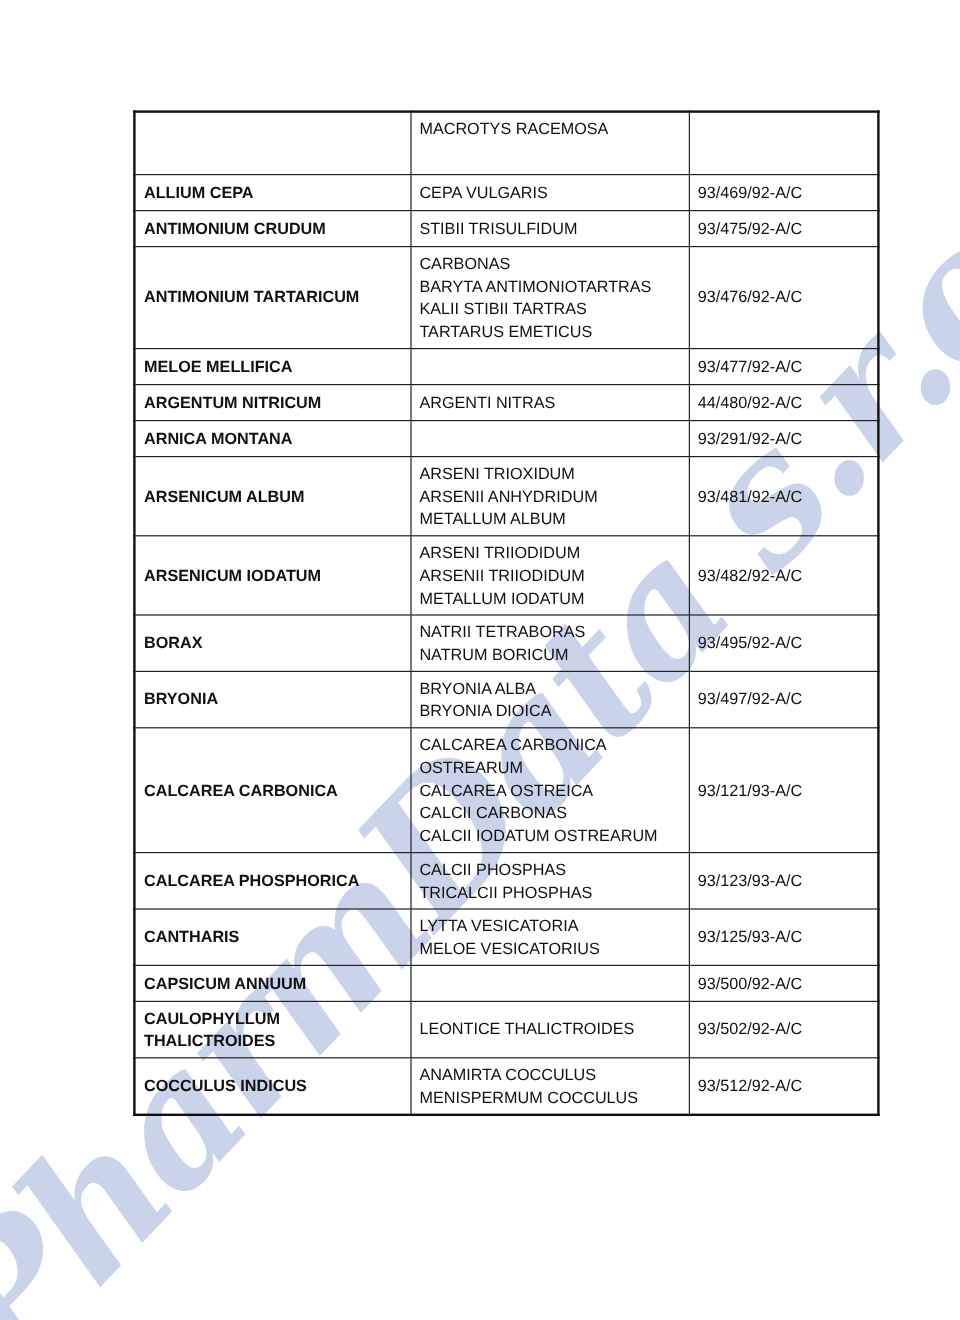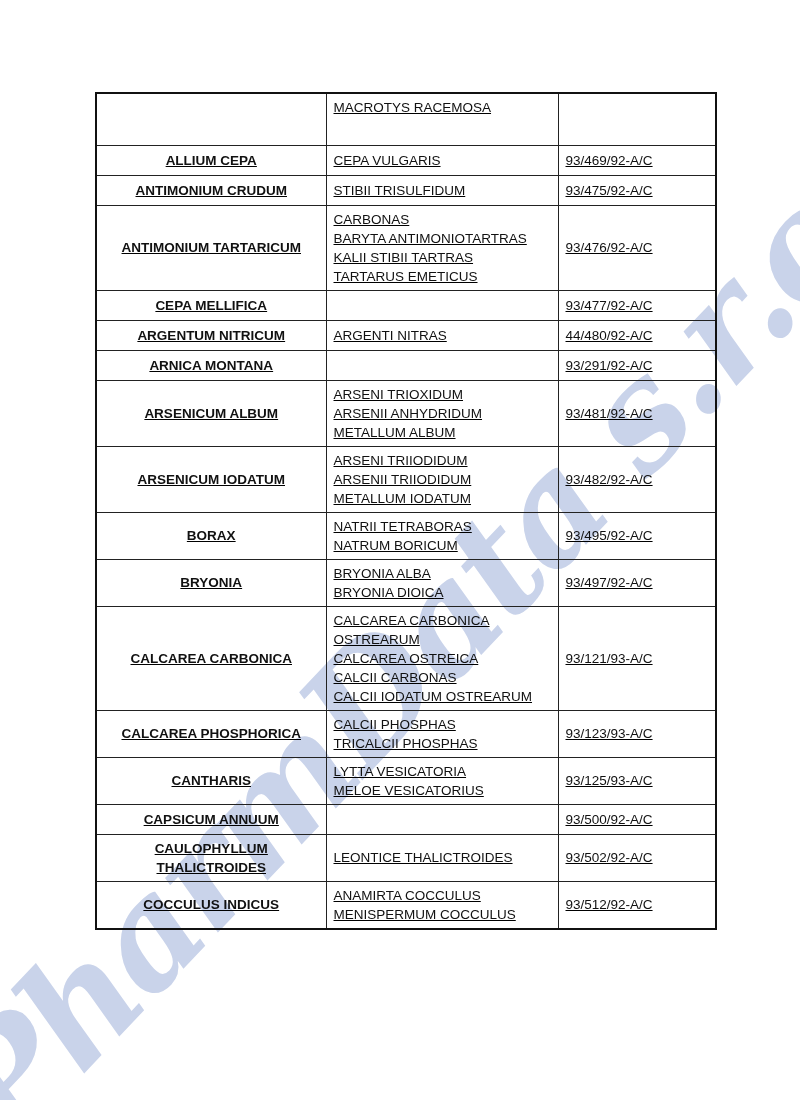--- a/index.html
+++ b/index.html
@@ -15,40 +15,39 @@
     left: 415px; top: 650px;
     transform: translate(-50%, -50%) rotate(-46.5deg);
     font-family: "DejaVu Serif", serif;
     font-style: italic; font-weight: bold;
     font-size: 146px; letter-spacing: -5px;
     white-space: nowrap;
     z-index: 0;
     user-select: none;
   }
   table.remedies {
-    position: absolute; left: 95px; top: 92px;
+    position: absolute; left: 111px; top: 92px;
     width: 620px;
     border-collapse: collapse;
     table-layout: fixed;
     background: transparent;
     z-index: 1;
     border: 2px solid #111111;
-    text-decoration: underline;
   }
   td {
     border: 1px solid #222222;
     vertical-align: middle;
     padding: 4px 7px;
     font-size: 13.5px;
     line-height: 19px;
     color: #111111;
     height: 30px;
     overflow: hidden;
   }
-  td.name-cell { font-weight: bold; text-align: center; }
+  td.name-cell { font-weight: bold; }
   tr.continued td { height: 52px; vertical-align: top; }
   .syn-line { white-space: normal; }
 </style>
 </head>
 <body>
 
 <div class="page">
   <div class="watermark" style="color: rgb(201, 211, 234);">PharmData s.r.o.</div>
   <table class="remedies">
     <colgroup>
@@ -82,21 +81,21 @@
           <td class="name-cell">ANTIMONIUM TARTARICUM</td>
           <td class="syn-cell">
             <div class="syn-line">CARBONAS</div>
             <div class="syn-line">BARYTA ANTIMONIOTARTRAS</div>
             <div class="syn-line">KALII STIBII TARTRAS</div>
             <div class="syn-line">TARTARUS EMETICUS</div>
           </td>
           <td class="reg-cell">93/476/92-A/C</td>
         </tr>
         <tr>
-          <td class="name-cell">CEPA MELLIFICA</td>
+          <td class="name-cell">MELOE MELLIFICA</td>
           <td class="syn-cell"></td>
           <td class="reg-cell">93/477/92-A/C</td>
         </tr>
         <tr>
           <td class="name-cell">ARGENTUM NITRICUM</td>
           <td class="syn-cell">
             <div class="syn-line">ARGENTI NITRAS</div>
           </td>
           <td class="reg-cell">44/480/92-A/C</td>
         </tr>

